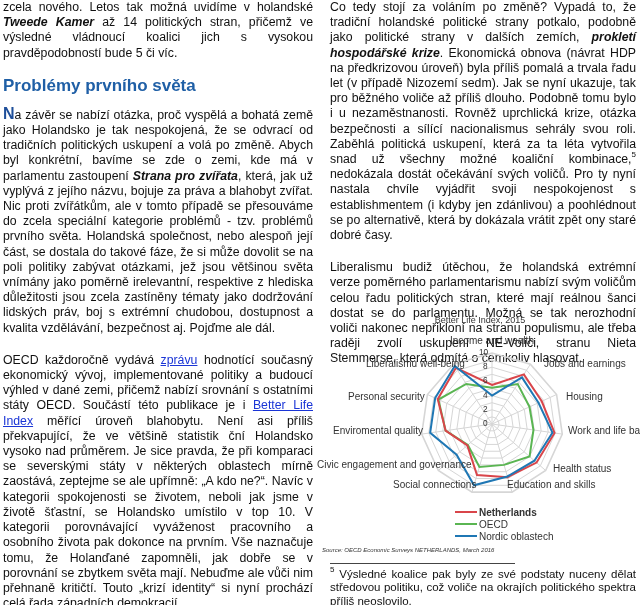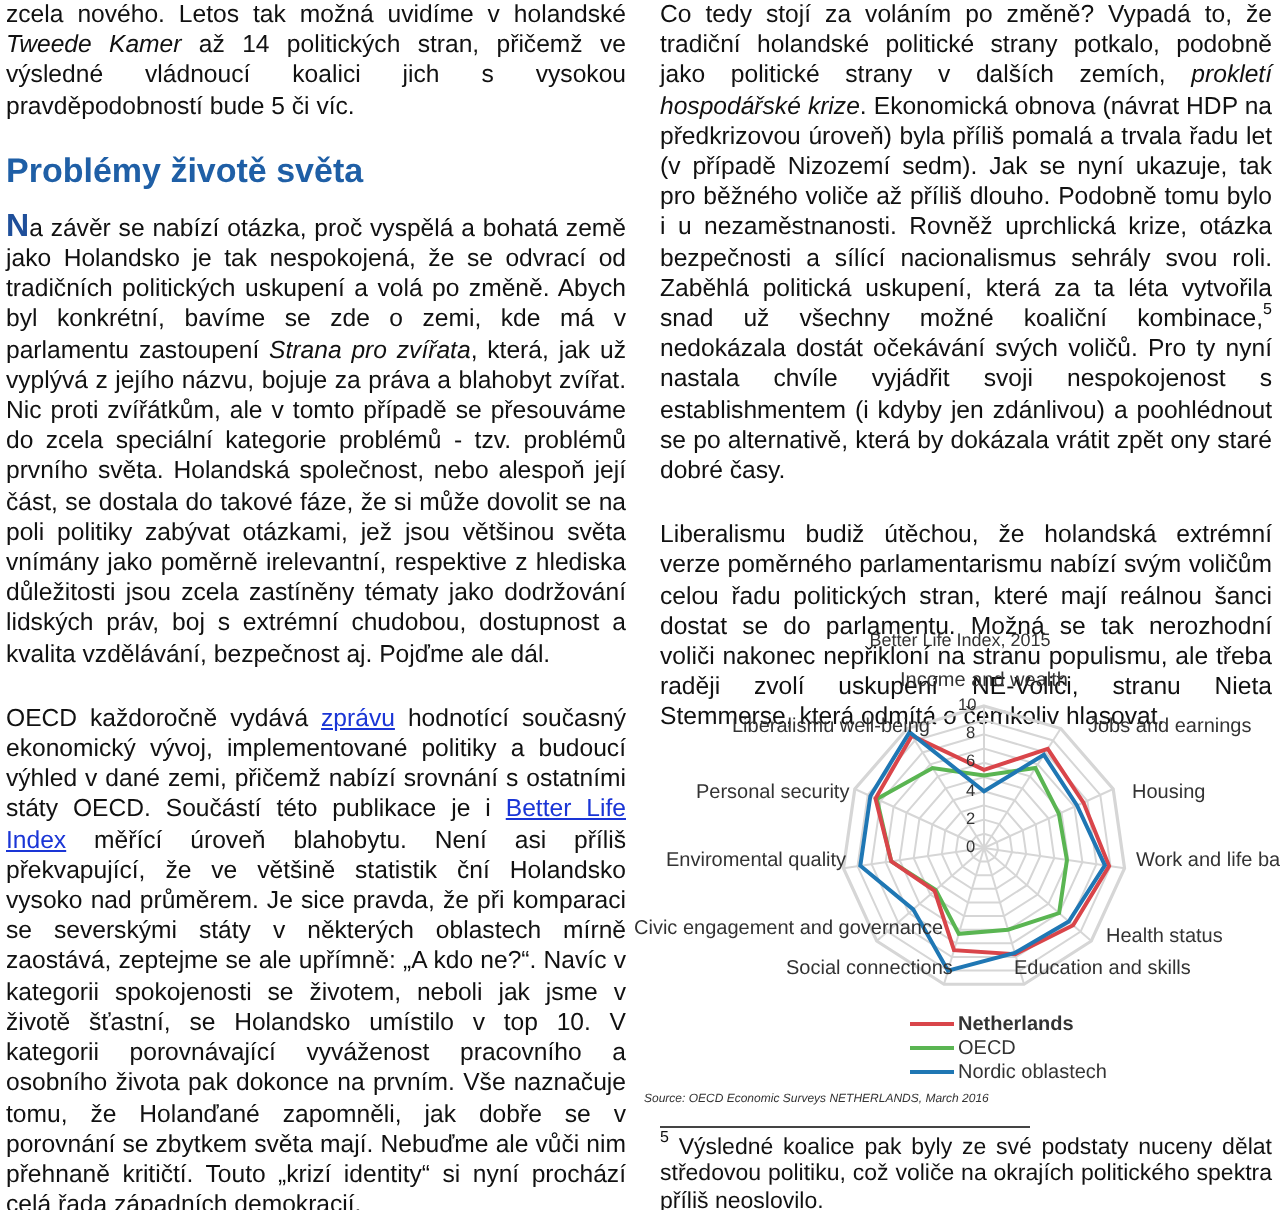--- a/index.html
+++ b/index.html
@@ -11,39 +11,39 @@
   .col { position:absolute; top:0; font-size:12.3px; line-height:15.2px; text-align:justify; }
   .col-left { left:3px; width:310px; }
   .col-right { left:330px; width:306px; }
   p { margin:0; }
   .gap { height:17px; }
   h2 {
     margin:14px 0 0 0; font-size:17px; line-height:22px; font-weight:bold; color:#1f5fa6;
   }
   .dropcap { color:#1f4f9a; font-weight:bold; font-size:16px; }
   a.lnk { color:#1a35d6; text-decoration:underline; }
-  i { font-style:italic; }
+  i { font-style:italic;font-weight:bold; }
   sup { font-size:8px; line-height:0; vertical-align:6px; }
   .chart-wrap { position:absolute; left:320px; top:315px; width:320px; height:245px; }
   .chart-title { position:absolute; left:0; width:320px; top:0; text-align:center; font-size:9px; color:#333; }
   .axis-label { position:absolute; font-size:10px; color:#333; white-space:nowrap; }
   .tick-label { position:absolute; font-size:8.3px; color:#333; }
   .legend { position:absolute; left:135px; top:191px; font-size:10px; color:#333; }
   .legend-row { display:flex; align-items:center; height:12px; }
   .legend-line { width:22px; height:2px; margin-right:2px; }
   .source { position:absolute; left:2px; top:232px; font-size:6px; font-style:italic; color:#333; }
   .fn-rule { position:absolute; left:330px; top:563px; width:185px; border-top:1px solid #444; }
   .footnote { position:absolute; left:330px; top:568px; width:306px; font-size:11.5px; line-height:13.4px; text-align:justify; color:#111; }
 </style>
 </head>
 <body>
 
 <div class="col col-left">
   <p><span>zcela nového. Letos tak možná uvidíme v holandské </span><i>Tweede Kamer</i><span> až 14 politických stran, přičemž ve výsledné vládnoucí koalici jich s vysokou pravděpodobností bude 5 či víc.</span></p>
-  <h2>Problémy životě světa</h2>
+  <h2>Problémy prvního světa</h2>
   <div style="height:9px"></div>
   <p><span class="dropcap">N</span><span>a závěr se nabízí otázka, proč vyspělá a bohatá země jako Holandsko je tak nespokojená, že se odvrací od tradičních politických uskupení a volá po změně. Abych byl konkrétní, bavíme se zde o zemi, kde má v parlamentu zastoupení </span><i>Strana pro zvířata</i><span>, která, jak už vyplývá z jejího názvu, bojuje za práva a blahobyt zvířat. Nic proti zvířátkům, ale v tomto případě se přesouváme do zcela speciální kategorie problémů - tzv. problémů prvního světa. Holandská společnost, nebo alespoň její část, se dostala do takové fáze, že si může dovolit se na poli politiky zabývat otázkami, jež jsou většinou světa vnímány jako poměrně irelevantní, respektive z hlediska důležitosti jsou zcela zastíněny tématy jako dodržování lidských práv, boj s extrémní chudobou, dostupnost a kvalita vzdělávání, bezpečnost aj. Pojďme ale dál.</span></p>
   <div class="gap"></div>
   <p><span>OECD každoročně vydává </span><a class="lnk" href="#">zprávu</a><span>  hodnotící současný ekonomický vývoj, implementované politiky a budoucí výhled v dané zemi, přičemž nabízí srovnání s ostatními státy OECD. Součástí této publikace je i </span><a class="lnk" href="#">Better Life Index</a><span> měřící úroveň blahobytu. Není asi příliš překvapující, že ve většině statistik ční Holandsko vysoko nad průměrem. Je sice pravda, že při komparaci se severskými státy v některých oblastech mírně zaostává, zeptejme se ale upřímně: „A kdo ne?“. Navíc v kategorii spokojenosti se životem, neboli jak jsme v životě šťastní, se Holandsko umístilo v top 10. V kategorii porovnávající vyváženost pracovního a osobního života pak dokonce na prvním. Vše naznačuje tomu, že Holanďané zapomněli, jak dobře se v porovnání se zbytkem světa mají. Nebuďme ale vůči nim přehnaně kritičtí. Touto „krizí identity“ si nyní prochází celá řada západních demokracií.</span></p>
 </div>
 
 <div class="col col-right">
   <p><span>Co tedy stojí za voláním po změně? Vypadá to, že tradiční holandské politické strany potkalo, podobně jako politické strany v dalších zemích, </span><i>prokletí hospodářské krize</i><span>. Ekonomická obnova (návrat HDP na předkrizovou úroveň) byla příliš pomalá a trvala řadu let (v případě Nizozemí sedm). Jak se nyní ukazuje, tak pro běžného voliče až příliš dlouho. Podobně tomu bylo i u nezaměstnanosti. Rovněž uprchlická krize, otázka bezpečnosti a sílící nacionalismus sehrály svou roli. Zaběhlá politická uskupení, která za ta léta vytvořila snad už všechny možné koaliční kombinace,</span><sup>5</sup><span> nedokázala dostát očekávání svých voličů. Pro ty nyní nastala chvíle vyjádřit svoji nespokojenost s establishmentem (i kdyby jen zdánlivou) a poohlédnout se po alternativě, která by dokázala vrátit zpět ony staré dobré časy.</span></p>
   <div class="gap"></div>
   <p>Liberalismu budiž útěchou, že holandská extrémní verze poměrného parlamentarismu nabízí svým voličům celou řadu politických stran, které mají reálnou šanci dostat se do parlamentu. Možná se tak nerozhodní voliči nakonec nepřikloní na stranu populismu, ale třeba raději zvolí uskupení NE-Voliči, stranu Nieta Stemmerse, která odmítá o čemkoliv hlasovat.</p>

